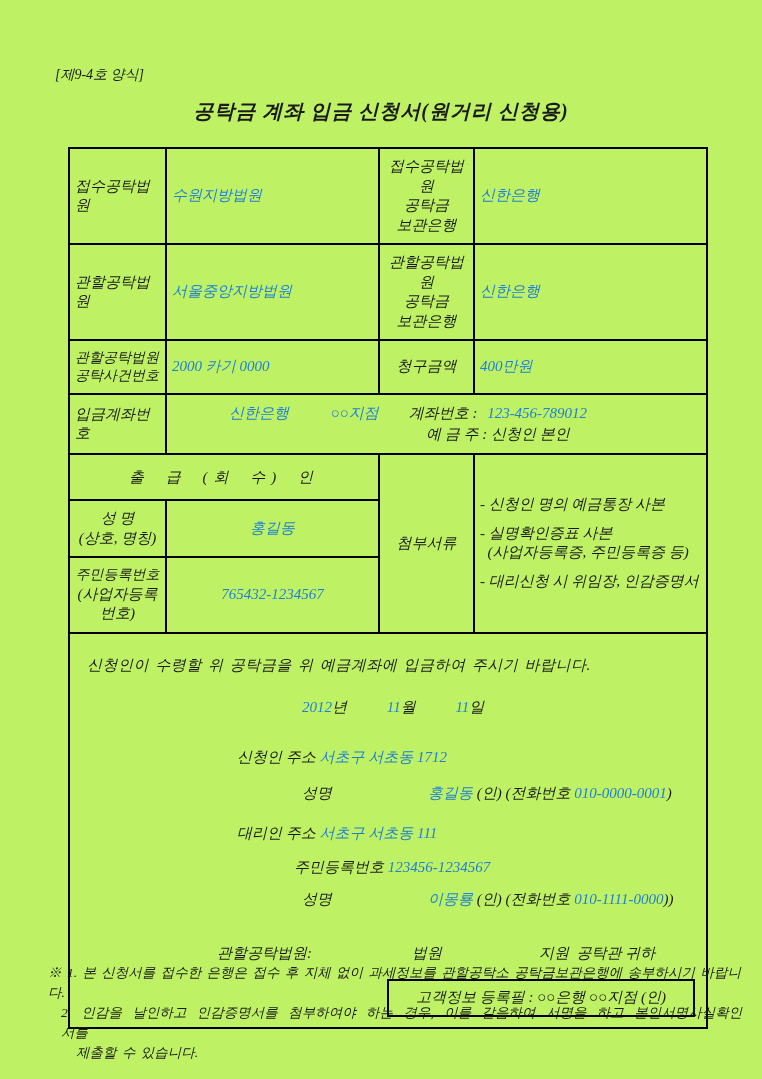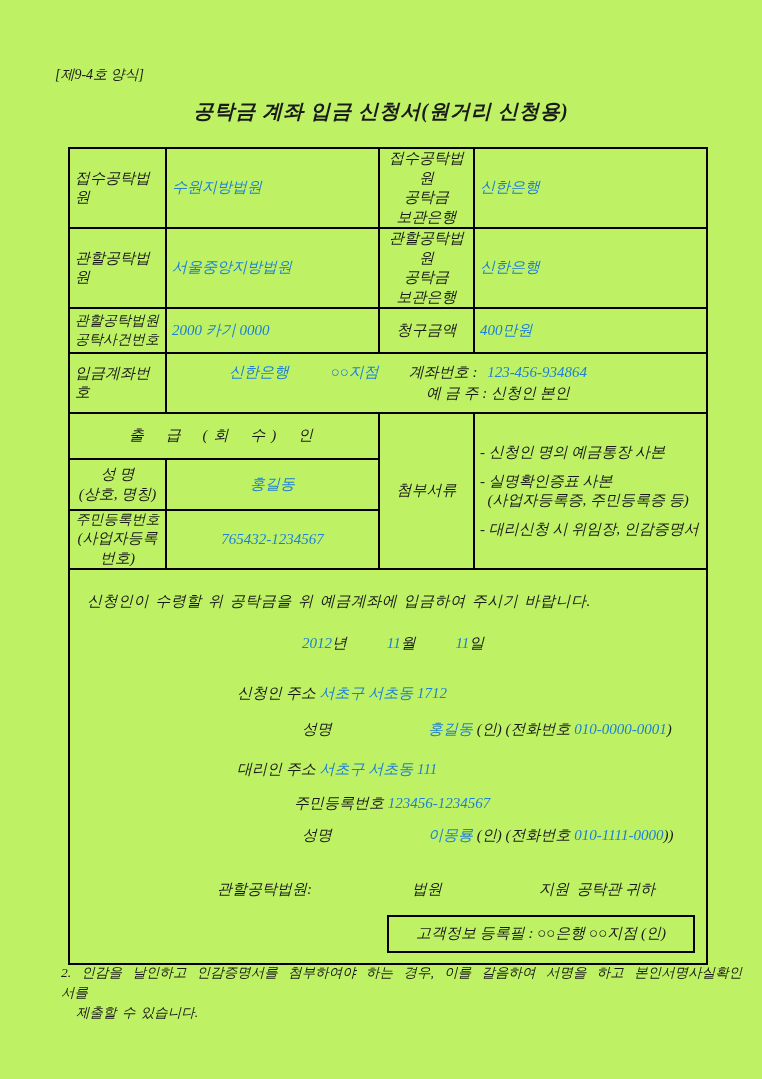--- a/index.html
+++ b/index.html
@@ -23,21 +23,21 @@
     letter-spacing:1px;
   }
   table.main {
     position:absolute; left:68px; top:147px;
     width:638px;
     border-collapse:collapse; table-layout:fixed;
   }
   table.main td {
     border:2px solid #000;
     font-size:15px;
-    padding:0 5px;
+    padding:8px 5px;
     vertical-align:middle;
     line-height:1.3;
     overflow:hidden;
   }
   .b { color:#1f7fd6; }
   .ml { white-space:pre-line; }
   .ctr { text-align:center; }
   .mid-label { text-align:center; font-size:14.5px; padding:2px 1px; letter-spacing:0; }
   .sub2 { font-size:15px; }
   .payee-head { text-align:center; letter-spacing:6px; word-spacing:6px; }
@@ -123,21 +123,21 @@
       <td class="b">400만원</td>
     </tr>
 
     <tr style="height:60px">
       <td>입금계좌번호</td>
       <td colspan="3">
         <div class="acct-l1">
           <span class="b">신한은행</span>
           <span class="b g1">○○지점</span>
           <span class="g2">계좌번호 :</span>
-          <span class="b g3">123-456-934864</span>
+          <span class="b g3">123-456-789012</span>
         </div>
         <div class="acct-l2">예 금 주 : 신청인 본인</div>
       </td>
     </tr>
 
     <tr style="height:46px">
       <td colspan="2" class="payee-head">출 급 (회 수) 인</td>
       <td rowspan="3" class="ctr">첨부서류</td>
       <td rowspan="3" class="attach-list">
         <div class="attach-item">- 신청인 명의 예금통장 사본</div>
@@ -206,17 +206,18 @@
         <div class="abs court-line-3">지원&nbsp; 공탁관 귀하</div>
 
         <div class="registry-box">고객정보 등록필 : ○○은행 ○○지점 (인)</div>
 
       </td>
     </tr>
   </tbody>
     </table>
 
   <div class="notes">
+    <div class="note-1">※ 1. 본 신청서를 접수한 은행은 접수 후 지체 없이 과세정보를 관할공탁소 공탁금보관은행에 송부하시기 바랍니다.</div>
     <div class="note-2">2. 인감을 날인하고 인감증명서를 첨부하여야 하는 경우, 이를 갈음하여 서명을 하고 본인서명사실확인서를</div>
     <div class="note-3">제출할 수 있습니다.</div>
   </div>
 
 </div>
 
 </body></html>

